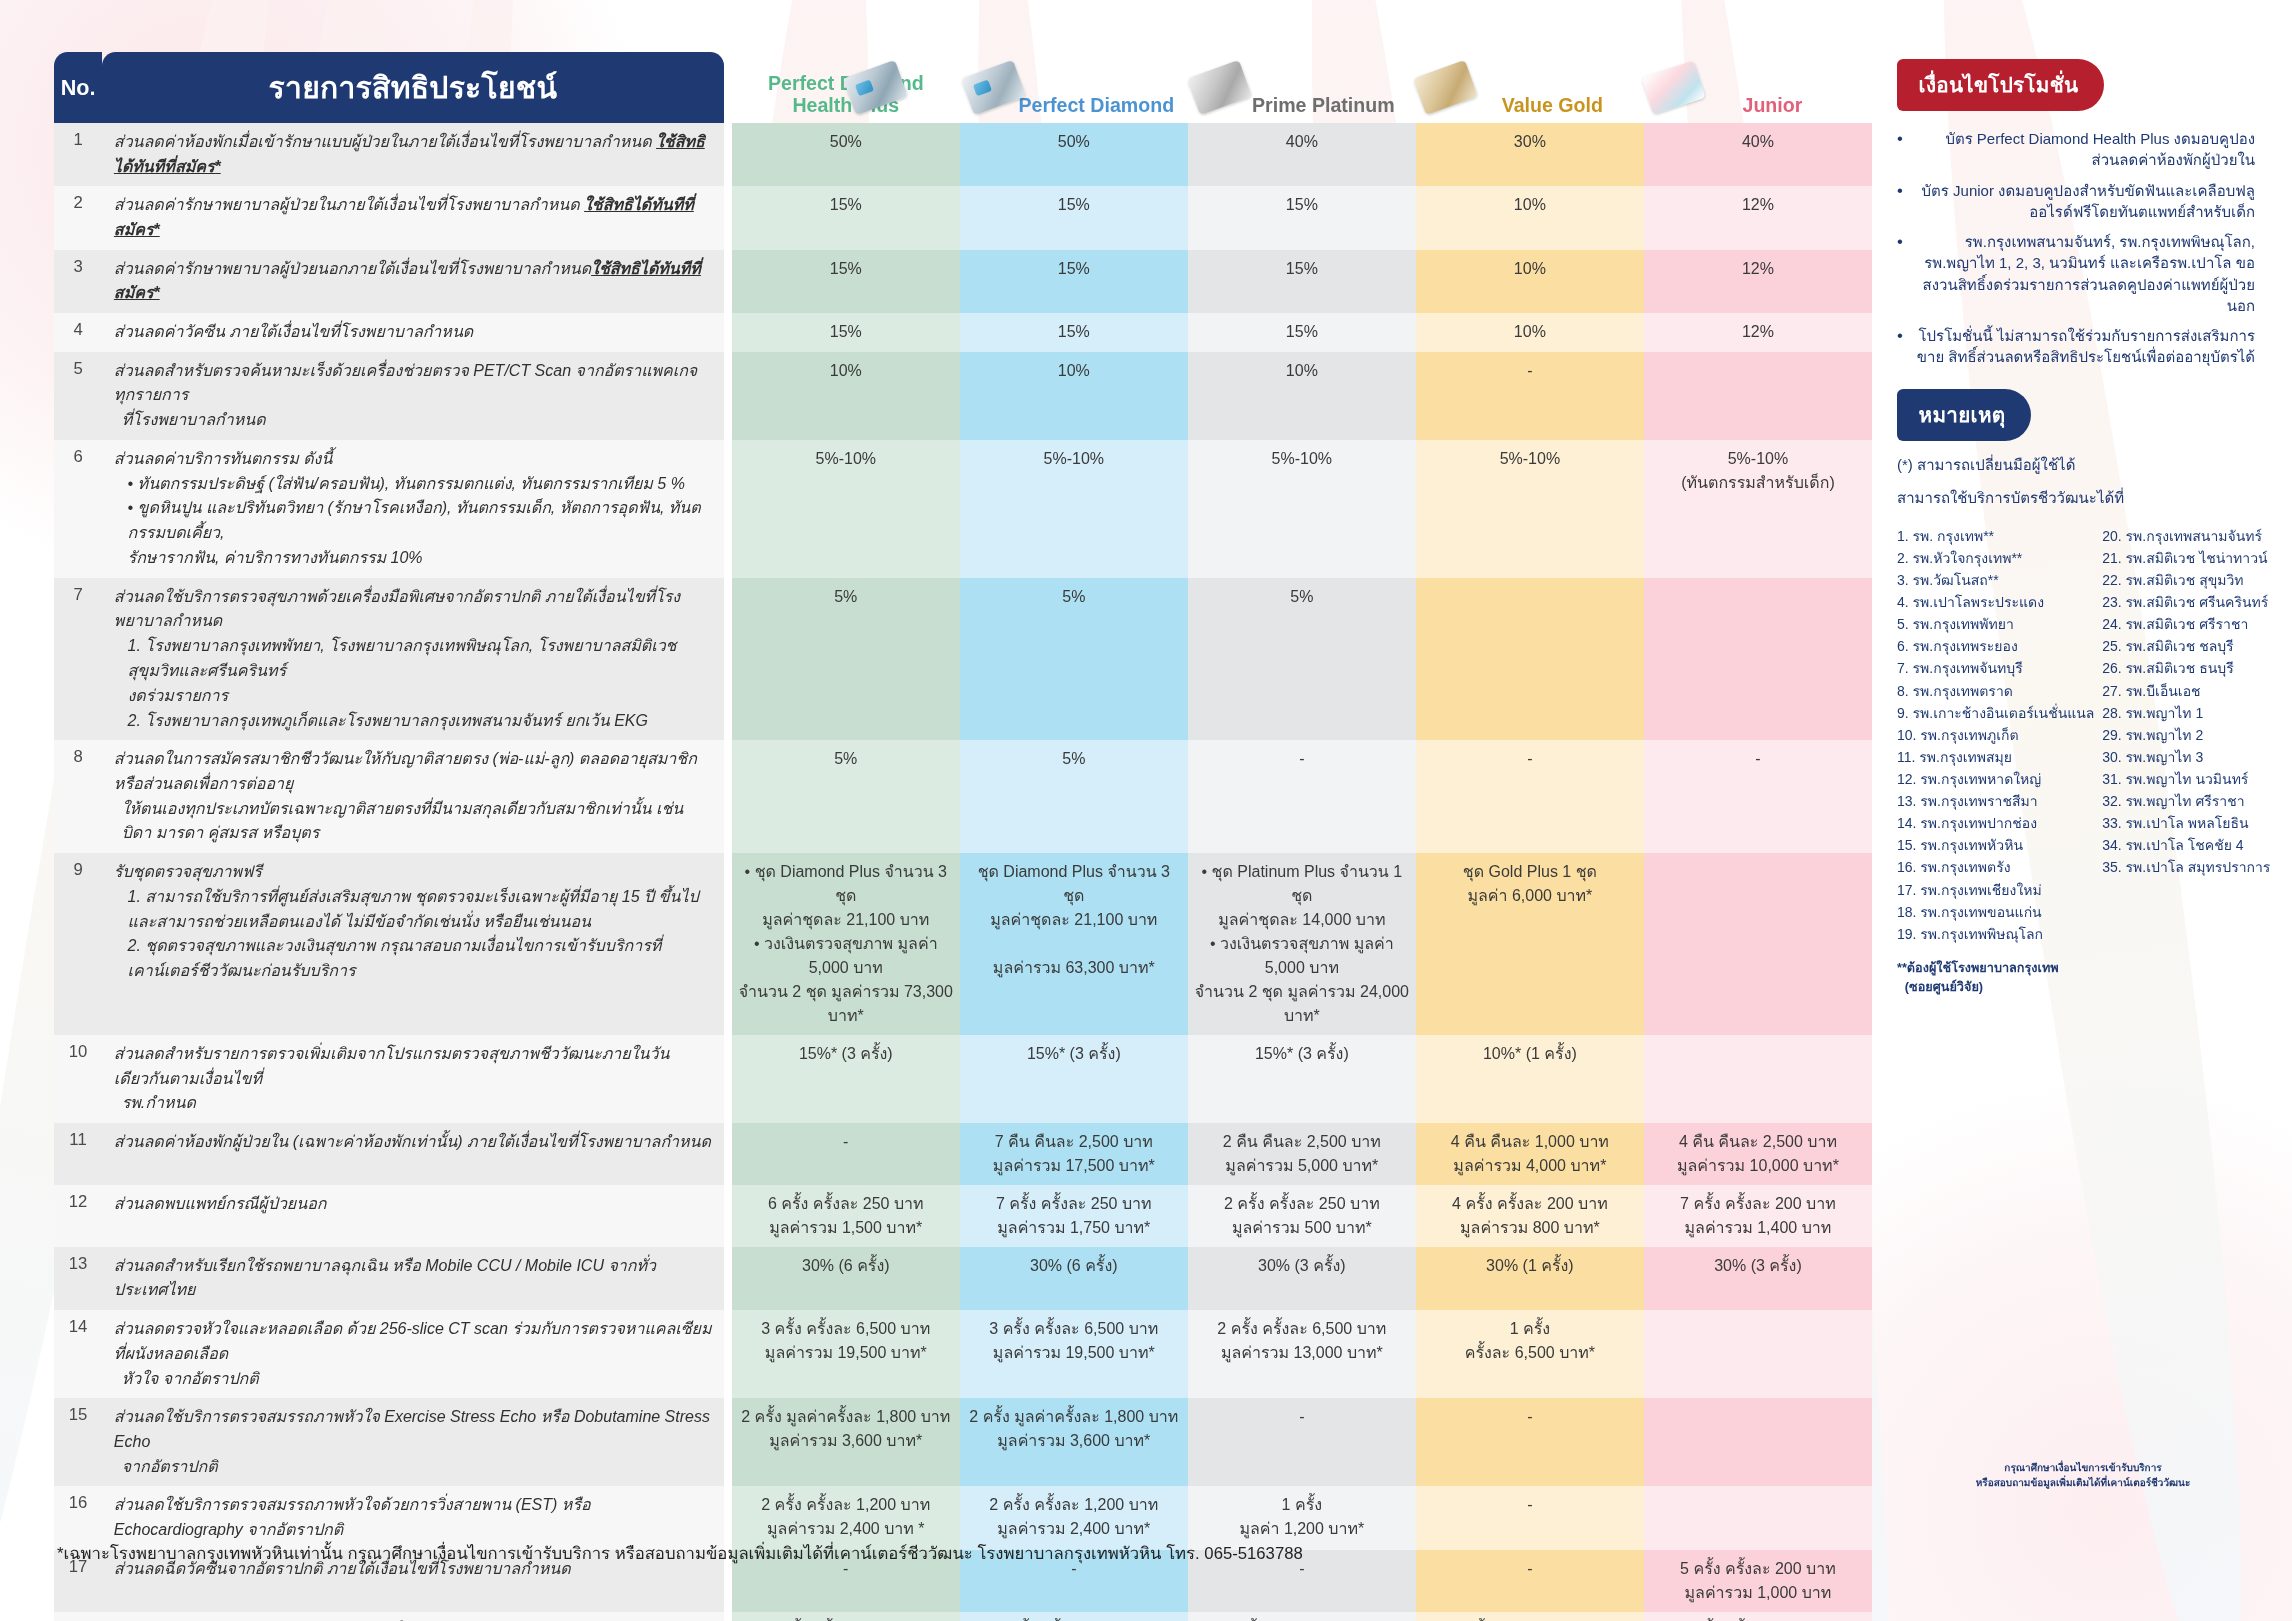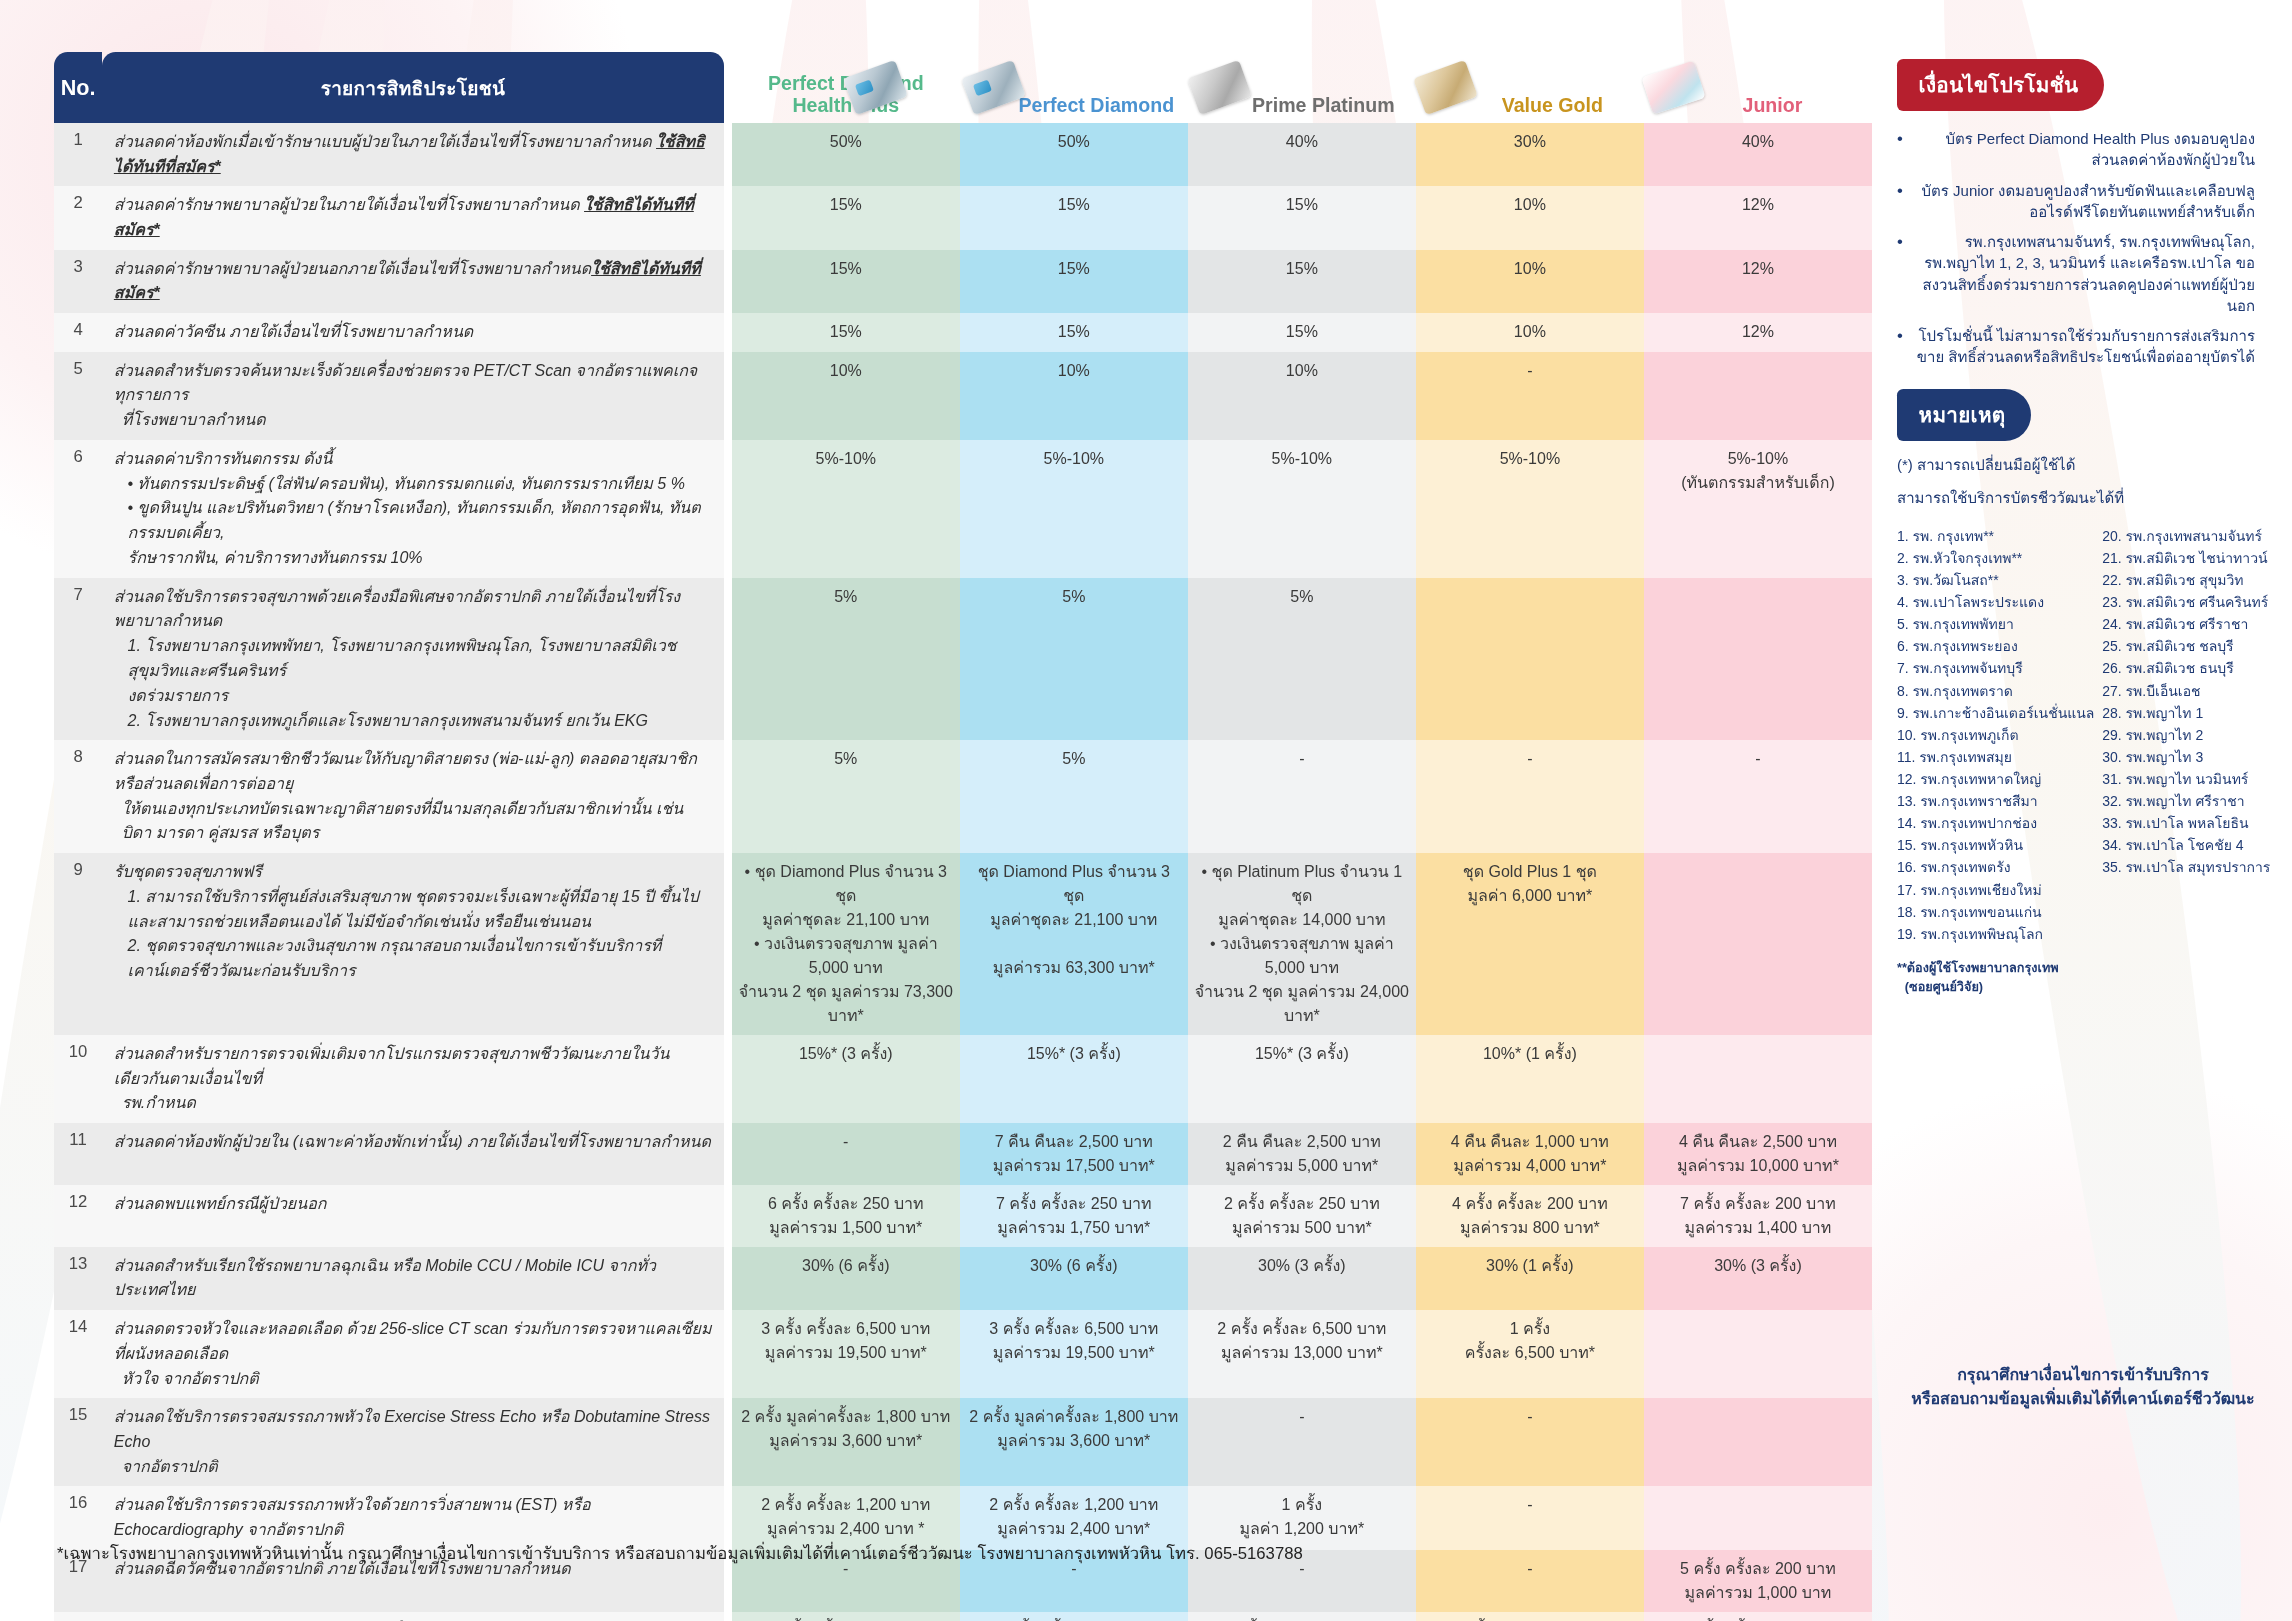--- a/index.html
+++ b/index.html
@@ -51,21 +51,21 @@
   .hdr-no, .hdr-desc {
     background: #1f3a73;
     color: #ffffff;
     font-size: 21.6px;
     font-weight: 700;
     text-align: center;
     height: 71px;
     vertical-align: middle !important;
   }
   .hdr-no { border-radius: 13.7px 0 0 0; width: 47px; }
-  .hdr-desc { border-radius: 13.7px 13.7px 0 0; font-size: 19px; letter-spacing:0.3px; }
+  .hdr-desc { border-radius: 13.7px 13.7px 0 0; font-size: 30px; letter-spacing:0.3px; }
   .hdr-gap { width: 7.8px; background: transparent; }
 
   .plan-head {
     height: 71px;
     vertical-align: bottom !important;
     text-align: center;
     padding-bottom: 5.9px;
     background: transparent;
     position: relative;
   }
@@ -156,22 +156,22 @@
 
   .hosp-cols { display: flex; gap: 7.8px; margin-top: 15.7px; }
   .hosp-col { flex: 1; }
   .hosp-col div {
     font-size: 14px; color: #1f3a73; line-height: 1.58; white-space: nowrap;
   }
   .hosp-foot { font-size: 12.7px; color: #1f3a73; line-height: 1.5; margin-top: 13.7px; font-weight: bold; }
   .hosp-foot .l2 { padding-left: 7.8px; }
 
   .closing {
-    position: absolute; left: 1897px; top: 1355px; width: 372px;
-    text-align: center; color: #1f3a73; font-size: 16px; font-weight: 700;
+    position: absolute; left: 1897px; top: 1452px; width: 372px;
+    text-align: center; color: #1f3a73; font-size: 10px; font-weight: 700;
     line-height: 1.5;
   }
 </style>
 </head>
 <body>
 
 <div class="bg-wrap">
   <div class="corner-pink"></div>
   <div class="corner-pink2"></div>
   <div class="swoosh s8"></div>

